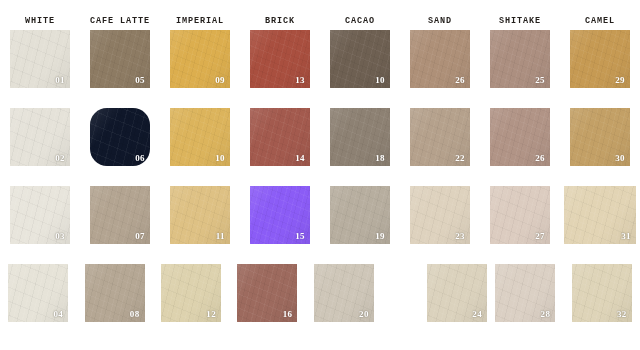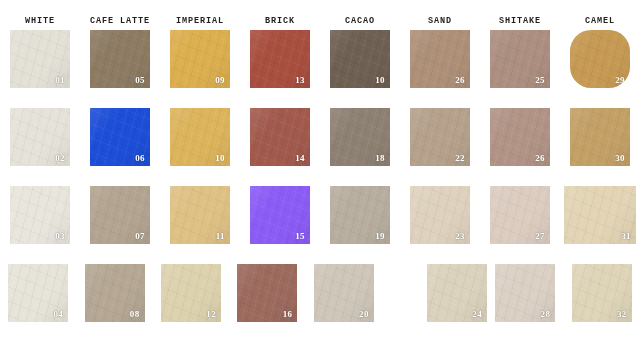--- a/index.html
+++ b/index.html
@@ -185,33 +185,33 @@
           <div class="swatch" style="background-color: rgb(174, 144, 120);">
             <span class="swatch-number">26</span>
           </div>
         </div>
         <div class="grid-cell">
           <div class="swatch" style="background-color: rgb(172, 143, 128);">
             <span class="swatch-number">25</span>
           </div>
         </div>
         <div class="grid-cell">
-          <div class="swatch" style="background-color: rgb(198, 154, 83); border-radius: 21px;">
+          <div class="swatch" style="background-color: rgb(198, 154, 83);">
             <span class="swatch-number">29</span>
           </div>
         </div>
       </div>
       <div class="grid-row">
         <div class="grid-cell">
           <div class="swatch light" style="background-color: rgb(229, 226, 217);">
             <span class="swatch-number">02</span>
           </div>
         </div>
         <div class="grid-cell">
-          <div class="swatch" style="background-color: #1d4ed8;">
+          <div class="swatch" style="background-color: #0f172a; border-radius: 17px;">
             <span class="swatch-number">06</span>
           </div>
         </div>
         <div class="grid-cell">
           <div class="swatch" style="background-color: rgb(220, 180, 92);">
             <span class="swatch-number">10</span>
           </div>
         </div>
         <div class="grid-cell">
           <div class="swatch" style="background-color: rgb(163, 90, 78);">

